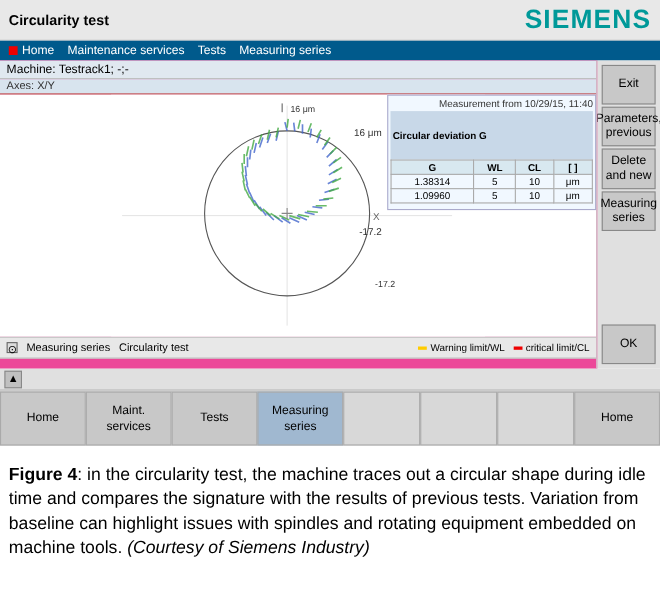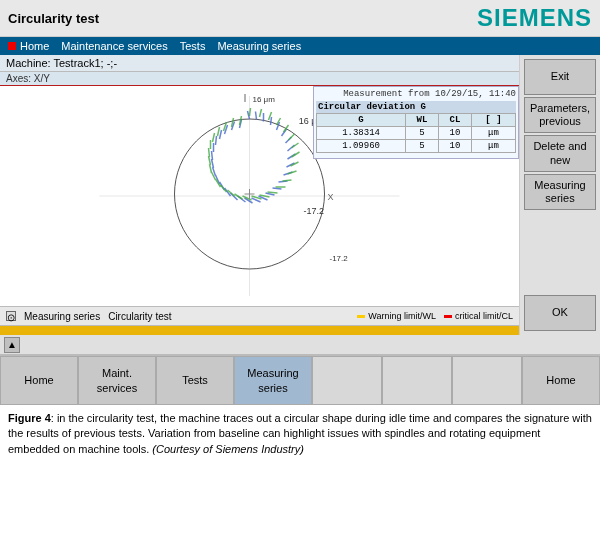--- a/index.html
+++ b/index.html
@@ -13,35 +13,35 @@
     
     .nav-bar { background: #005a8c; padding: 2px 8px; display: flex; align-items: center; gap: 12px; }
     .nav-item { color: #fff; font-size: 11px; cursor: pointer; padding: 1px 0; }
     .nav-item.home { display: flex; align-items: center; gap: 4px; }
     .nav-square { width: 8px; height: 8px; background: #e00; display: inline-block; }
 
     
     .main-area { display: flex; height: 280px; }
 
     
-    .chart-panel { flex: 1; background: #eab308; border-right: 1px solid #ccc; position: relative; overflow: hidden; }
+    .chart-panel { flex: 1; background: #ec4899; border-right: 1px solid #ccc; position: relative; overflow: hidden; }
     .machine-label { font-size: 11px; padding: 2px 6px; background: #e0e8f0; border-bottom: 1px solid #bbb; }
     .axes-label { font-size: 10px; padding: 1px 6px; background: #d8e4ee; border-bottom: 1px solid #b91c1c; color: #333; }
     .chart-area { position: relative; width: 100%; height: 220px; background: #fff; }
     .chart-svg { width: 100%; height: 100%; }
 
     
-    .right-panel { width: 80px; background: #e0e0e0; display: flex; flex-direction: column; gap: 2px; padding: 4px; }
+    .right-panel { width: 57px; background: #e0e0e0; display: flex; flex-direction: column; gap: 2px; padding: 4px; }
     .right-btn { background: #c8c8c8; border: 1px solid #888; padding: 4px 2px; text-align: center; font-size: 11px; cursor: pointer; line-height: 1.2; min-height: 36px; display: flex; align-items: center; justify-content: center; }
 
     
-    .measurement-panel { position: absolute; right: 0; top: 0; width: 206px; background: rgba(240,248,255,0.95); border: 1px solid #aac; font-size: 10px; padding: 2px; font-family: Liberation Mono, monospace; }
+    .measurement-panel { position: absolute; right: 0; top: 0; width: 190px; background: rgba(240,248,255,0.95); border: 1px solid #aac; font-size: 10px; padding: 2px; }
     .meas-title { font-size: 9px; text-align: right; color: #333; margin-bottom: 2px; }
     .meas-section { margin-bottom: 3px; }
-    .meas-header { background: #c8d8e8; font-size: 9px; font-weight: bold; padding: 1px 2px; }
+    .meas-header { background: #c8d8e8; font-size: 9px; font-weight: bold; padding: 17px 2px; }
     .meas-table { width: 100%; border-collapse: collapse; font-size: 9px; }
     .meas-table th, .meas-table td { border: 1px solid #aaa; padding: 1px 2px; text-align: center; }
     .meas-table th { background: #d8e8f0; }
 
     
     .status-bar { background: #e8e8e8; border-top: 1px solid #bbb; border-bottom: 1px solid #bbb; padding: 2px 6px; font-size: 10px; display: flex; align-items: center; gap: 8px; height: 20px; }
     .status-icon { display: inline-block; width: 10px; height: 10px; border: 1px solid #666; background: #ddd; cursor: pointer; }
     .legend-area { display: flex; align-items: center; gap: 8px; margin-left: auto; }
     .legend-item { display: flex; align-items: center; gap: 3px; font-size: 9px; }
     .legend-dot-yellow { width: 8px; height: 3px; background: #ffcc00; }
@@ -51,21 +51,21 @@
     .scroll-area { height: 20px; background: #e0e0e0; border-bottom: 1px solid #bbb; display: flex; align-items: center; padding: 0 4px; }
     .scroll-arrow { width: 16px; height: 16px; background: #c0c0c0; border: 1px solid #888; display: flex; align-items: center; justify-content: center; cursor: pointer; font-size: 10px; }
 
     
     .bottom-nav { background: #e0e0e0; display: flex; align-items: stretch; height: 50px; border-top: 1px solid #bbb; }
     .bottom-btn { flex: 1; background: #c8c8c8; border: 1px solid #aaa; padding: 2px 4px; text-align: center; font-size: 11px; cursor: pointer; display: flex; align-items: center; justify-content: center; line-height: 1.3; }
     .bottom-btn.active { background: #a0b8d0; }
     .bottom-btn-spacer { flex: 1; background: #d8d8d8; border: 1px solid #aaa; }
 
     
-    .caption { padding: 6px 8px; font-size: 11px; line-height: 1.4; color: #000; }
+    .caption { padding: 16px 8px; font-size: 16px; line-height: 1.4; color: #000; }
     .caption strong { font-weight: bold; }
     .caption em { font-style: italic; }
 
     
     .scale-right { position: absolute; right: 195px; top: 30px; font-size: 9px; color: #333; text-align: right; }
   </style>
 </head>
 <body>
 
 <div class="top-bar">

